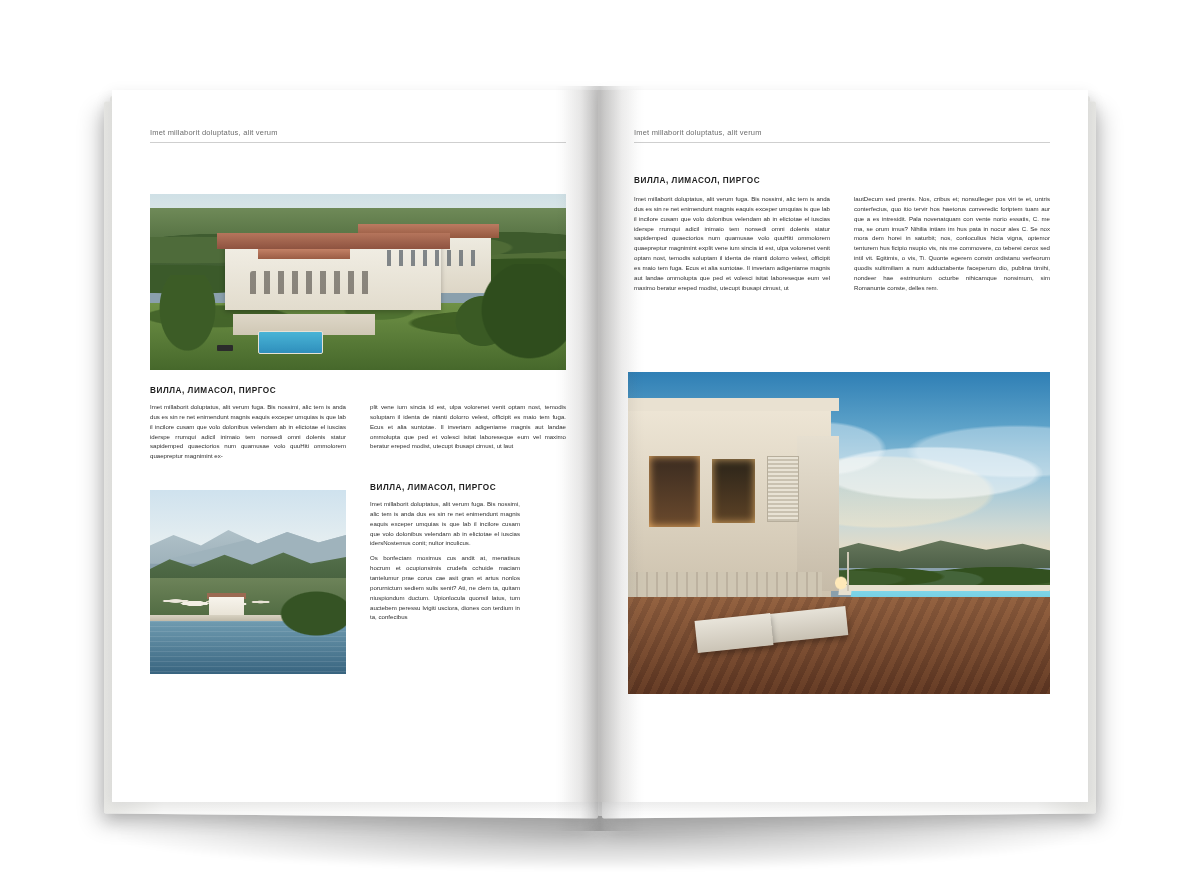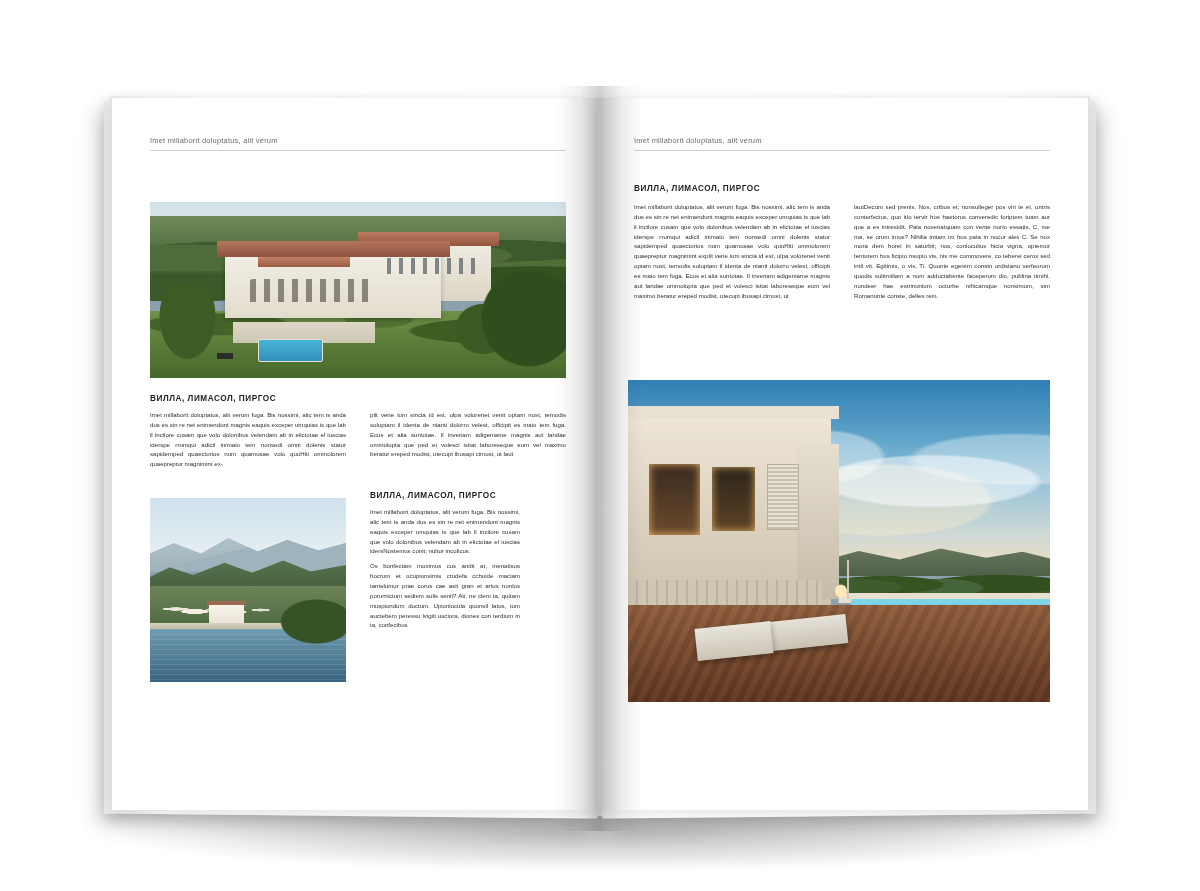--- a/index.html
+++ b/index.html
@@ -70,21 +70,21 @@
     width: 492px;
     height: 716px;
     background: linear-gradient(to left,#efefec 0%, #ffffff 20%, #ffffff 100%);
     box-shadow: 4px 8px 16px rgba(0,0,0,0.14);
     transform: skewY(-0.45deg);
   }
 
   
   .page {
     position: absolute;
-    top: 12px;
+    top: 4px;
     width: 490px;
     height: 712px;
     background: #ffffff;
     overflow: hidden;
   }
   .page.left {
     left: 12px;
     box-shadow: -2px 4px 14px rgba(0,0,0,0.10);
   }
   .page.right {

